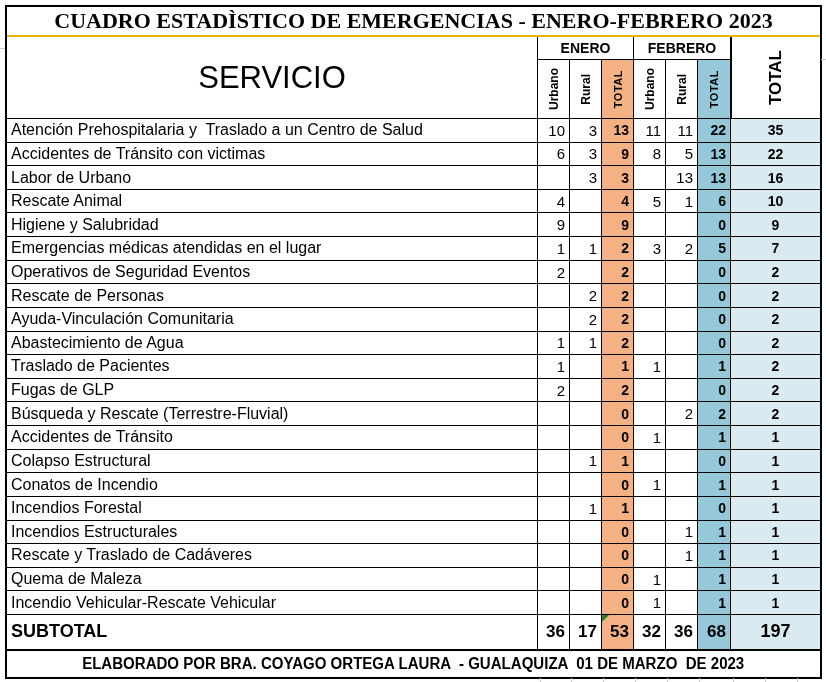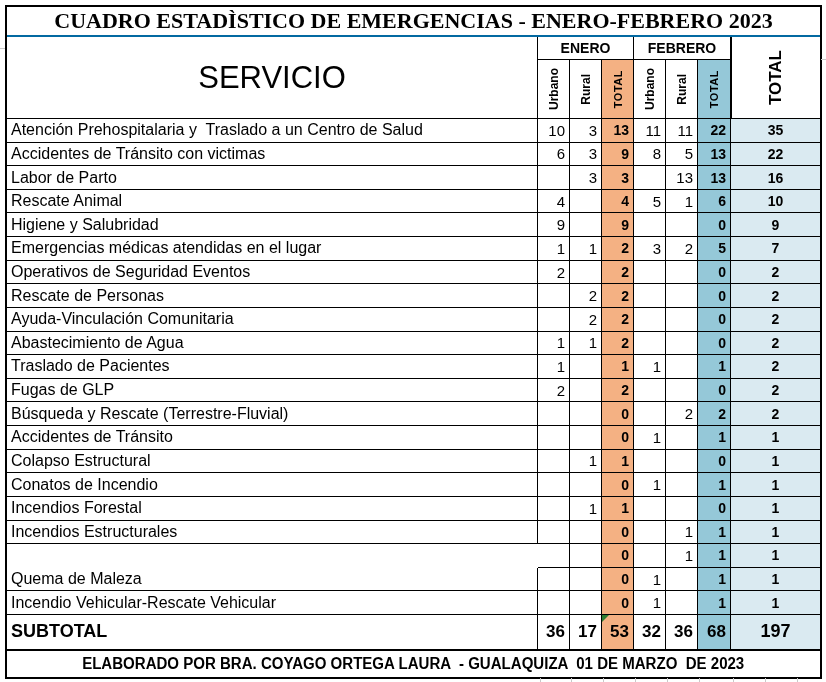--- a/index.html
+++ b/index.html
@@ -26,21 +26,21 @@
     border-bottom:1px solid #000;
     display:flex;align-items:center;
     overflow:hidden;
     background:#fff;
   }
   .c-title{
     grid-area:1/1/2/9;
     justify-content:center;
     font-family:"Liberation Serif", serif;
     font-weight:bold;font-size:22px;color:#000;
-    border-right:none;border-bottom:2px solid #0369a1;
+    border-right:none;border-bottom:2px solid #eab308;
     white-space:pre;
   }
   .c-servicio{
     grid-area:2/1/4/2;
     justify-content:center;
     font-weight:normal;font-size:31px;letter-spacing:0px;
   }
   .c-enero{grid-area:2/2/3/5;}
   .c-febrero{grid-area:2/5/3/8;}
   .month{justify-content:center;font-weight:bold;font-size:14px;}
@@ -159,21 +159,21 @@
       <div class="cell val tot bg-blue" style="grid-area: 4 / 7 / 5 / 8;">22</div>
       <div class="cell val grand bg-light" style="grid-area: 4 / 8 / 5 / 9;">35</div>
       <div class="cell service-cell" style="grid-area: 5 / 1 / 6 / 2;">Accidentes de Tránsito con victimas</div>
       <div class="cell val" style="grid-area: 5 / 2 / 6 / 3;">6</div>
       <div class="cell val" style="grid-area: 5 / 3 / 6 / 4;">3</div>
       <div class="cell val tot bg-orange" style="grid-area: 5 / 4 / 6 / 5;">9</div>
       <div class="cell val" style="grid-area: 5 / 5 / 6 / 6;">8</div>
       <div class="cell val" style="grid-area: 5 / 6 / 6 / 7;">5</div>
       <div class="cell val tot bg-blue" style="grid-area: 5 / 7 / 6 / 8;">13</div>
       <div class="cell val grand bg-light" style="grid-area: 5 / 8 / 6 / 9;">22</div>
-      <div class="cell service-cell" style="grid-area: 6 / 1 / 7 / 2;">Labor de Parto</div>
+      <div class="cell service-cell" style="grid-area: 6 / 1 / 7 / 2;">Labor de Urbano</div>
       <div class="cell val" style="grid-area: 6 / 2 / 7 / 3;"></div>
       <div class="cell val" style="grid-area: 6 / 3 / 7 / 4;">3</div>
       <div class="cell val tot bg-orange" style="grid-area: 6 / 4 / 7 / 5;">3</div>
       <div class="cell val" style="grid-area: 6 / 5 / 7 / 6;"></div>
       <div class="cell val" style="grid-area: 6 / 6 / 7 / 7;">13</div>
       <div class="cell val tot bg-blue" style="grid-area: 6 / 7 / 7 / 8;">13</div>
       <div class="cell val grand bg-light" style="grid-area: 6 / 8 / 7 / 9;">16</div>
       <div class="cell service-cell" style="grid-area: 7 / 1 / 8 / 2;">Rescate Animal</div>
       <div class="cell val" style="grid-area: 7 / 2 / 8 / 3;">4</div>
       <div class="cell val" style="grid-area: 7 / 3 / 8 / 4;"></div>
@@ -287,20 +287,21 @@
       <div class="cell val tot bg-blue" style="grid-area: 20 / 7 / 21 / 8;">0</div>
       <div class="cell val grand bg-light" style="grid-area: 20 / 8 / 21 / 9;">1</div>
       <div class="cell service-cell" style="grid-area: 21 / 1 / 22 / 2;">Incendios Estructurales</div>
       <div class="cell val" style="grid-area: 21 / 2 / 22 / 3;"></div>
       <div class="cell val" style="grid-area: 21 / 3 / 22 / 4;"></div>
       <div class="cell val tot bg-orange" style="grid-area: 21 / 4 / 22 / 5;">0</div>
       <div class="cell val" style="grid-area: 21 / 5 / 22 / 6;"></div>
       <div class="cell val" style="grid-area: 21 / 6 / 22 / 7;">1</div>
       <div class="cell val tot bg-blue" style="grid-area: 21 / 7 / 22 / 8;">1</div>
       <div class="cell val grand bg-light" style="grid-area: 21 / 8 / 22 / 9;">1</div>
+      <div class="cell service-cell" style="grid-area: 22 / 1 / 23 / 2;">Rescate y Traslado de Cadáveres</div>
       <div class="cell val" style="grid-area: 22 / 2 / 23 / 3;"></div>
       <div class="cell val" style="grid-area: 22 / 3 / 23 / 4;"></div>
       <div class="cell val tot bg-orange" style="grid-area: 22 / 4 / 23 / 5;">0</div>
       <div class="cell val" style="grid-area: 22 / 5 / 23 / 6;"></div>
       <div class="cell val" style="grid-area: 22 / 6 / 23 / 7;">1</div>
       <div class="cell val tot bg-blue" style="grid-area: 22 / 7 / 23 / 8;">1</div>
       <div class="cell val grand bg-light" style="grid-area: 22 / 8 / 23 / 9;">1</div>
       <div class="cell service-cell" style="grid-area: 23 / 1 / 24 / 2;">Quema de Maleza</div>
       <div class="cell val" style="grid-area: 23 / 2 / 24 / 3;"></div>
       <div class="cell val" style="grid-area: 23 / 3 / 24 / 4;"></div>

